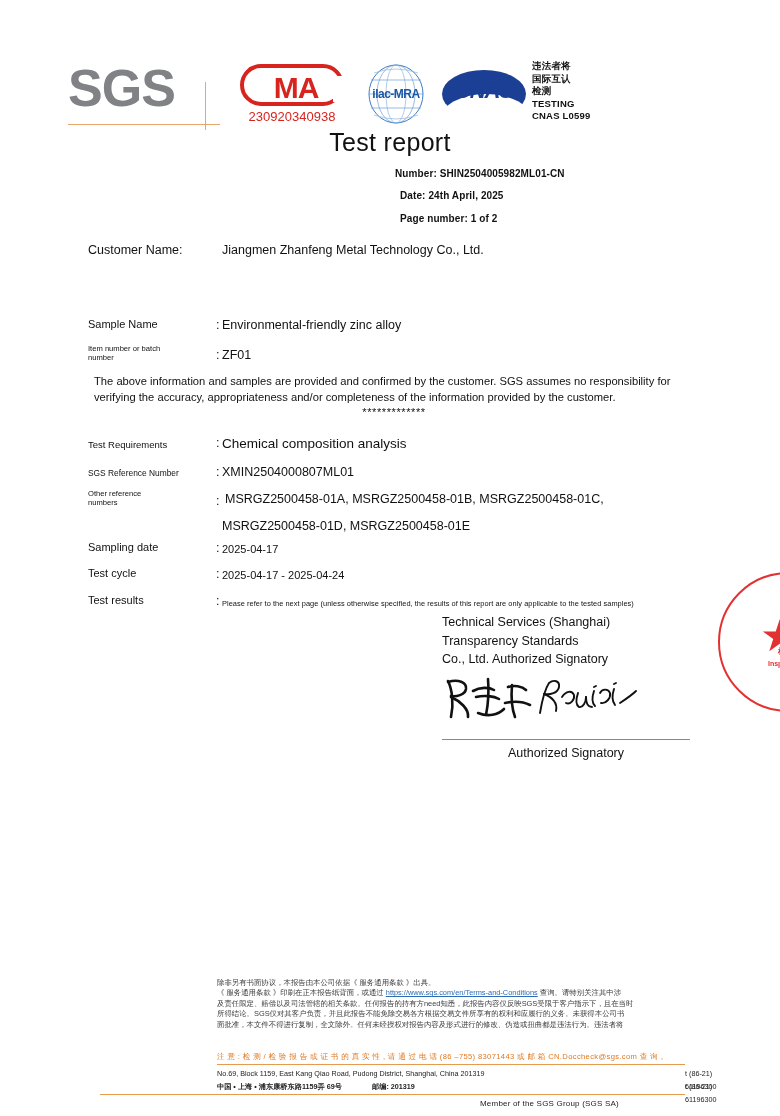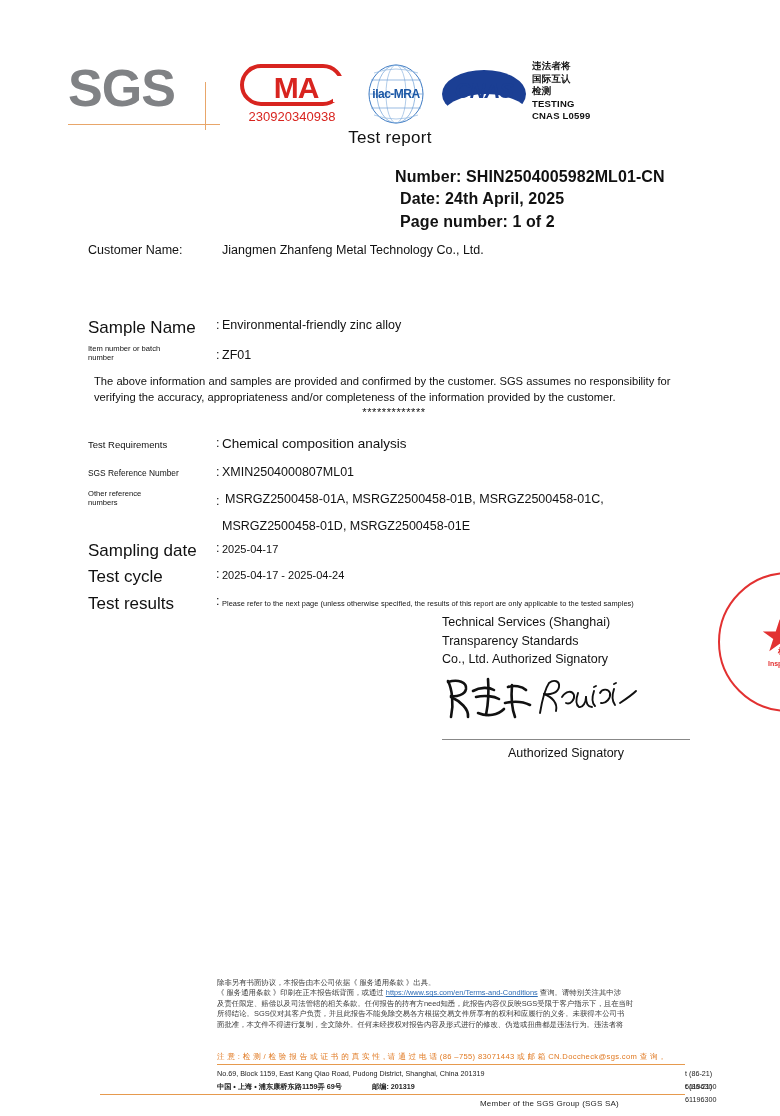--- a/index.html
+++ b/index.html
@@ -152,27 +152,27 @@
   }
 
   
   #title-block {
     position: absolute;
     left: 0; top: 128px;
     width: 780px;
   }
   #report-title {
     text-align: center;
-    font-size: 17px;
+    font-size: 25px;
     font-weight: normal;
     color: #111111;
     letter-spacing: 0.3px;
   }
   .meta-line {
-    font-size: 16px;
+    font-size: 10px;
     color: #111111;
     font-weight: bold;
     letter-spacing: 0.1px;
   }
   #meta-number { position: absolute; left: 395px; top: 40px; }
   #meta-date   { position: absolute; left: 400px; top: 62px; }
   #meta-page   { position: absolute; left: 400px; top: 85px; }
 
   
   #watermark {
@@ -207,21 +207,21 @@
   
   .field-row {
     position: absolute;
     left: 88px;
     width: 680px;
   }
   .f-label {
     position: absolute; left: 0; top: 0;
     color: #111111;
   }
-  .f-label.big   { font-size: 17px; }
+  .f-label.big   { font-size: 11px; }
   .f-label.small { font-size: 7.6px; line-height: 9.4px; width: 78px; }
   .f-colon {
     position: absolute; left: 128px; top: 0;
     font-size: 12.5px; color: #111111;
   }
   .f-value {
     position: absolute; left: 134px; top: 0;
     font-size: 12.5px; color: #111111;
   }
   .f-value.lg   { font-size: 13.5px; }

